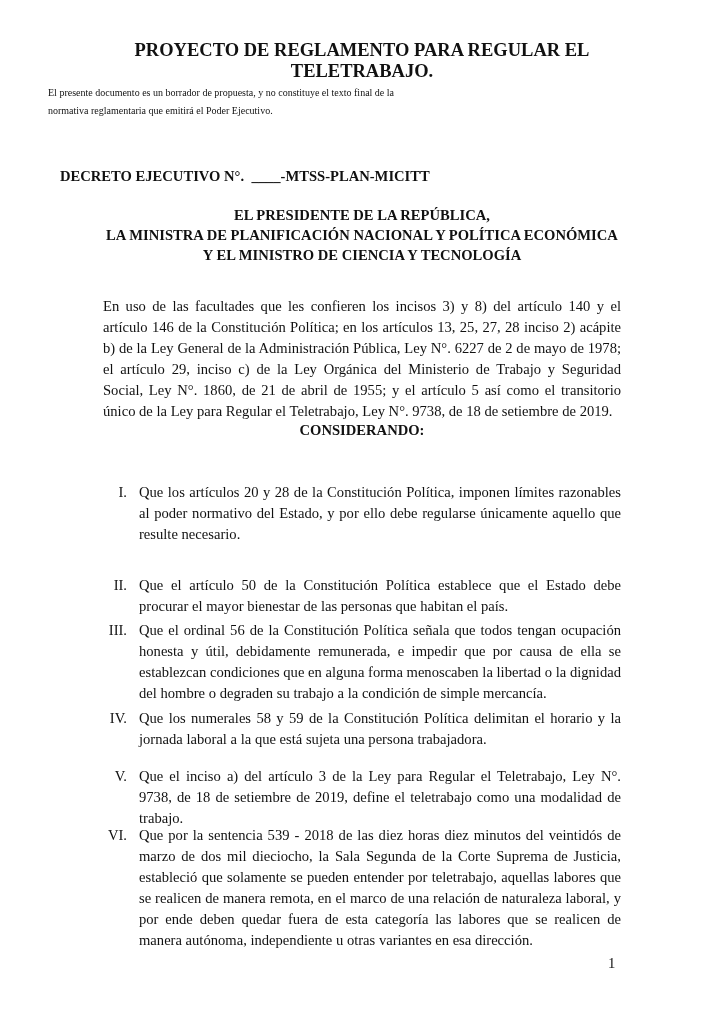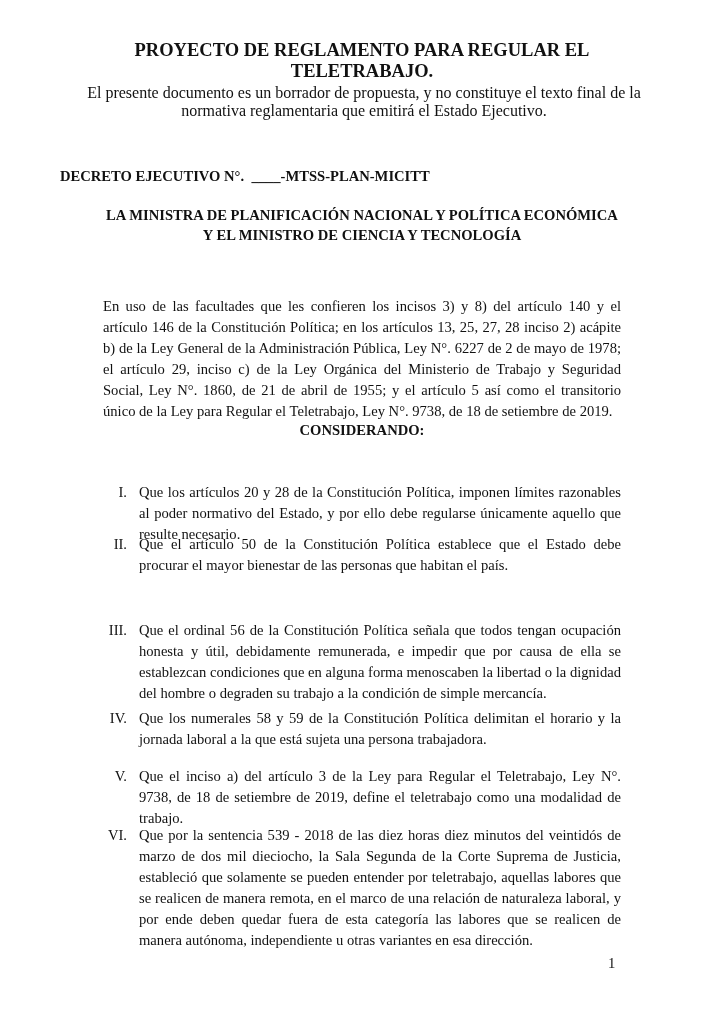--- a/index.html
+++ b/index.html
@@ -1,22 +1,22 @@
 <!DOCTYPE html>
 <html><head>
 <meta charset="utf-8">
 <style>
   html, body { margin: 0; padding: 0; background: #ffffff; }
   body { width: 724px; height: 1024px; position: relative; overflow: hidden;
          font-family: "Liberation Serif", "DejaVu Serif", serif; color: #111; }
   .page { position: absolute; left: 0; top: 0; width: 724px; height: 1024px; }
   .title { position: absolute; left: 60px; width: 604px; top: 40px; text-align: center;
            font-weight: bold; font-size: 18.5px; line-height: 21px; }
-  .subtitle { position: absolute; left: 62px; width: 604px; top: 84px; text-align: center;
-              font-size: 16px; line-height: 18px; }
+  .subtitle { position: absolute; left: 48px; width: 604px; top: 84px; text-align: left;
+              font-size: 10px; line-height: 18px; }
   .decree { position: absolute; left: 60px; width: 604px; top: 168px; 
             font-weight: bold; font-size: 14.6px; }
   .authorities { position: absolute; left: 60px; width: 604px; top: 205px; text-align: center;
                  font-weight: bold; font-size: 14.6px; line-height: 20px; }
   .authorities div { white-space: nowrap; }
   .preamble { position: absolute; left: 103px; width: 518px; top: 296px;
               font-size: 14.6px; line-height: 21px; text-align: justify; }
   .considerando { position: absolute; left: 60px; width: 604px; top: 422px; text-align: center;
                   font-weight: bold; font-size: 14.6px; }
   .item { position: absolute; left: 103px; width: 518px; font-size: 14.6px; line-height: 21px; }
@@ -29,40 +29,41 @@
 
 <div class="page">
 
   <div class="title">
     <div>PROYECTO DE REGLAMENTO PARA REGULAR EL</div>
     <div>TELETRABAJO.</div>
   </div>
 
   <div class="subtitle">
     <div>El presente documento es un borrador de propuesta, y no constituye el texto final de la</div>
-    <div>normativa reglamentaria que emitirá el Estado Ejecutivo.</div>
+    <div>normativa reglamentaria que emitirá el Poder Ejecutivo.</div>
   </div>
 
   <div class="decree" style="white-space:pre;">DECRETO EJECUTIVO N°.  ____-MTSS-PLAN-MICITT</div>
 
   <div class="authorities">
+    <div>EL PRESIDENTE DE LA REPÚBLICA,</div>
     <div>LA MINISTRA DE PLANIFICACIÓN NACIONAL Y POLÍTICA ECONÓMICA</div>
     <div>Y EL MINISTRO DE CIENCIA Y TECNOLOGÍA</div>
   </div>
 
   <div class="preamble">En uso de las facultades que les confieren los incisos 3) y 8) del artículo 140 y el artículo 146 de la Constitución Política; en los artículos 13, 25, 27, 28 inciso 2) acápite b) de la Ley General de la Administración Pública, Ley N°. 6227 de 2 de mayo de 1978; el artículo 29, inciso c) de la Ley Orgánica del Ministerio de Trabajo y Seguridad Social, Ley N°. 1860, de 21 de abril de 1955; y el artículo 5 así como el transitorio único de la Ley para Regular el Teletrabajo, Ley N°. 9738, de 18 de setiembre de 2019.</div>
 
   <div class="considerando">CONSIDERANDO:</div>
 
   <div class="item" style="top:482px;">
     <span class="num">I.</span>
     <div class="text">Que los artículos 20 y 28 de la Constitución Política, imponen límites razonables al poder normativo del Estado, y por ello debe regularse únicamente aquello que resulte necesario.</div>
   </div>
 
-  <div class="item" style="top:534px;">
+  <div class="item" style="top:575px;">
     <span class="num">II.</span>
     <div class="text">Que el artículo 50 de la Constitución Política establece que el Estado debe procurar el mayor bienestar de las personas que habitan el país.</div>
   </div>
 
   <div class="item" style="top:620px;">
     <span class="num">III.</span>
     <div class="text">Que el ordinal 56 de la Constitución Política señala que todos tengan ocupación honesta y útil, debidamente remunerada, e impedir que por causa de ella se establezcan condiciones que en alguna forma menoscaben la libertad o la dignidad del hombre o degraden su trabajo a la condición de simple mercancía.</div>
   </div>
 
   <div class="item" style="top:708px;">

